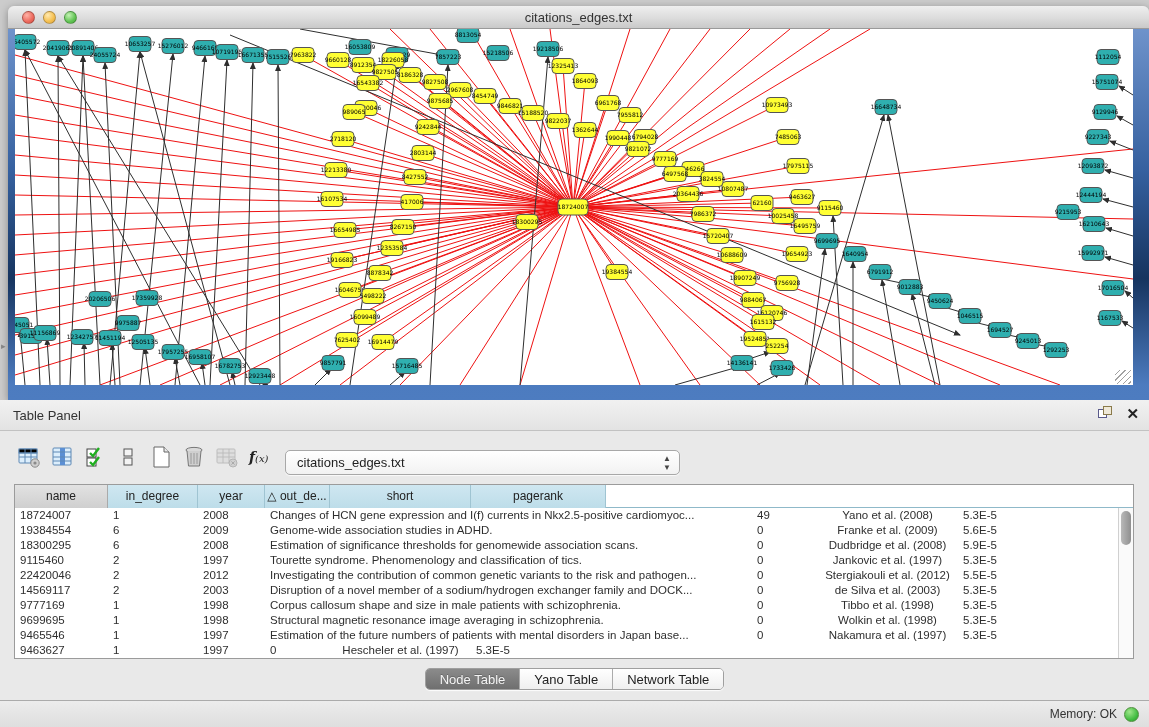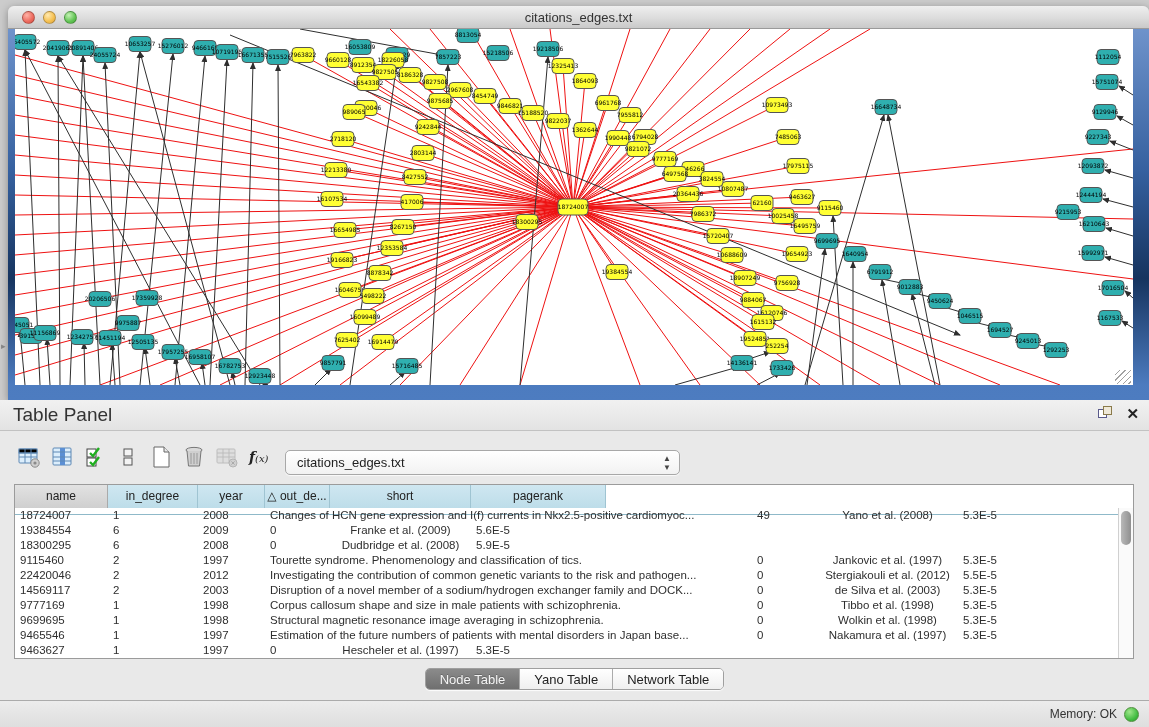--- a/index.html
+++ b/index.html
@@ -32,40 +32,40 @@
   .resize-grip { position:absolute; right:2px; bottom:1px; width:16px; height:14px;
                  background:repeating-linear-gradient(135deg, transparent 0 3px, #8a8a8a 3px 4px); opacity:.8; }
 
   .desktop-artifact { position:absolute; left:1px; top:341px; font-size:9px; color:#8a8a8a; }
 
   
   .table-panel { position:absolute; left:0; top:400px; width:1149px; height:300px; background:#e9e9e9; }
   .panel-header { position:absolute; left:0; top:0; width:100%; height:31px;
                   background:linear-gradient(180deg,#f1f1f1,#e3e3e3); border-bottom:1px solid #c2c2c2;
                   display:flex; align-items:center; }
-  .panel-title { font-size:19px; color:#333; padding-left:13px; }
+  .panel-title { font-size:13px; color:#333; padding-left:13px; }
   .panel-actions { position:absolute; right:10px; top:6px; display:flex; gap:12px; align-items:center; }
   .float-icon { width:16px; height:16px; position:relative; }
   .float-icon .sq1 { position:absolute; left:0; top:3px; width:9px; height:9px; border:1.5px solid #5a5a8a; background:#fff; }
   .float-icon .sq2 { position:absolute; left:5px; top:0; width:9px; height:9px; border:1.5px solid #8a7a4a; background:#efe9d8; }
   .close-x { font-size:15px; font-weight:bold; color:#222; line-height:16px; cursor:default; }
 
   .toolbar { position:absolute; left:0; top:32px; width:100%; height:50px; background:#e9e9e9;
              display:flex; align-items:center; }
   .tb-icon { display:inline-flex; align-items:center; justify-content:center; width:26px; height:26px; }
   .combo { position:absolute; left:285px; top:18px; width:395px; height:25px;
            background:linear-gradient(180deg,#ffffff,#f2f2f2); border:1px solid #a8a8a8; border-radius:5px;
            box-shadow:0 1px 1px rgba(255,255,255,.8), inset 0 1px 0 #fff;
            display:flex; align-items:center; font-size:13px; color:#222; padding-left:11px; }
   .combo .stepper { position:absolute; right:8px; top:3px; display:flex; flex-direction:column; line-height:9px;
                     font-size:8px; color:#444; }
 
   .grid { position:absolute; left:14px; top:84px; width:1120px; height:175px; background:#ffffff;
           border:1px solid #9b9b9b; }
-  .grid-head { display:flex; height:30px; border-bottom:1px solid #8fb9c9; }
+  .grid-head { display:flex; height:23px; border-bottom:1px solid #8fb9c9; }
   .gh-cell { height:23px; font-size:12px; color:#222; text-align:center; line-height:22px;
              background:linear-gradient(180deg,#cfe7f1,#bddde9); border-right:1px solid #9fc4d2;
              overflow:hidden; white-space:nowrap; }
   .gh-cell.gray { background:linear-gradient(180deg,#e2e2e2,#cfcfcf); border-right:1px solid #aaa; }
   .grid-body { position:absolute; left:0; top:23px; right:0; bottom:0; overflow:hidden; }
   .g-row { display:flex; height:15px; }
   .g-cell { font-size:11.5px; color:#2e2e2e; line-height:15px; white-space:nowrap; overflow:hidden;
             padding-left:5px; }
   .g-cell.center { text-align:center; padding-left:0; }
   .vscroll { position:absolute; right:0; top:23px; width:15px; bottom:0; background:#fafafa; border-left:1px solid #d0d0d0; }
@@ -881,28 +881,30 @@
             <div class="g-cell" style="width: 67px;">2008</div>
             <div class="g-cell" style="width: 487px;">Changes of HCN gene expression and I(f) currents in Nkx2.5-positive cardiomyoc...</div>
             <div class="g-cell" style="width: 65px;">49</div>
             <div class="g-cell center" style="width: 141px;">Yano et al. (2008)</div>
             <div class="g-cell" style="width: 135px;">5.3E-5</div>
           </div>
           <div class="g-row">
             <div class="g-cell" style="width: 93px;">19384554</div>
             <div class="g-cell" style="width: 90px;">6</div>
             <div class="g-cell" style="width: 67px;">2009</div>
+            <div class="g-cell" style="width: 487px;">Genome-wide association studies in ADHD.</div>
             <div class="g-cell" style="width: 65px;">0</div>
             <div class="g-cell center" style="width: 141px;">Franke et al. (2009)</div>
             <div class="g-cell" style="width: 135px;">5.6E-5</div>
           </div>
           <div class="g-row">
             <div class="g-cell" style="width: 93px;">18300295</div>
             <div class="g-cell" style="width: 90px;">6</div>
             <div class="g-cell" style="width: 67px;">2008</div>
+            <div class="g-cell" style="width: 487px;">Estimation of significance thresholds for genomewide association scans.</div>
             <div class="g-cell" style="width: 65px;">0</div>
             <div class="g-cell center" style="width: 141px;">Dudbridge et al. (2008)</div>
             <div class="g-cell" style="width: 135px;">5.9E-5</div>
           </div>
           <div class="g-row">
             <div class="g-cell" style="width: 93px;">9115460</div>
             <div class="g-cell" style="width: 90px;">2</div>
             <div class="g-cell" style="width: 67px;">1997</div>
             <div class="g-cell" style="width: 487px;">Tourette syndrome. Phenomenology and classification of tics.</div>
             <div class="g-cell" style="width: 65px;">0</div>

